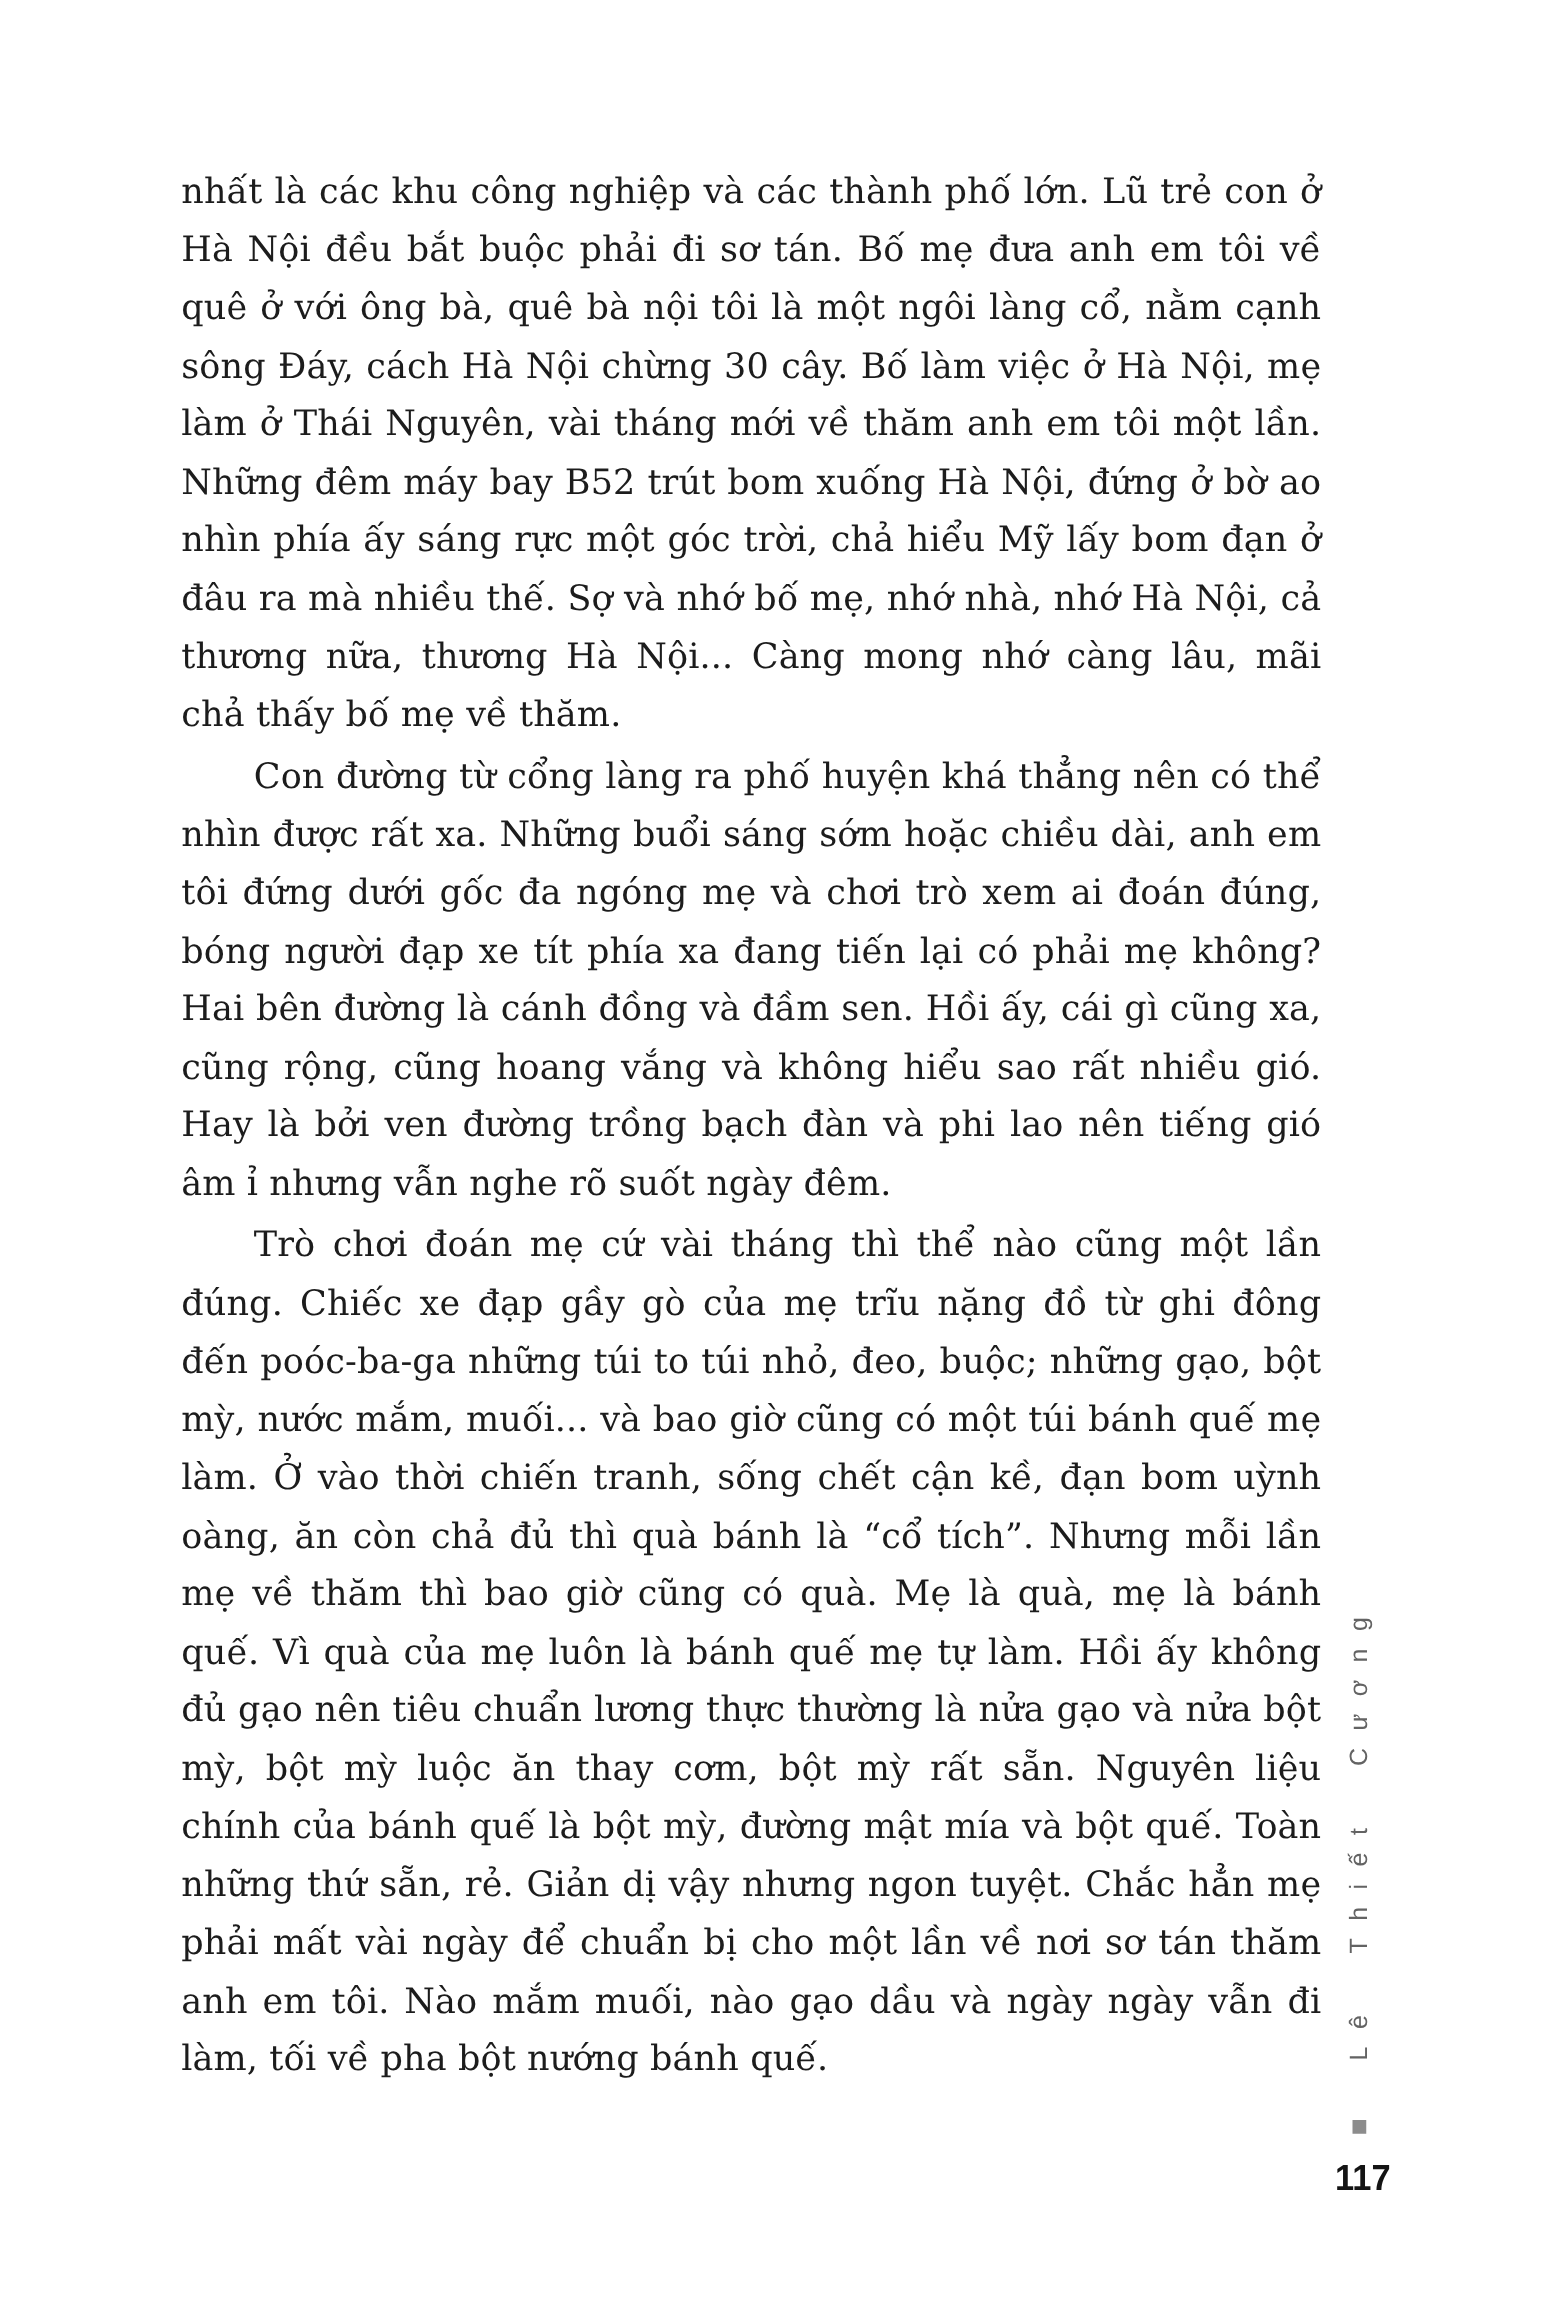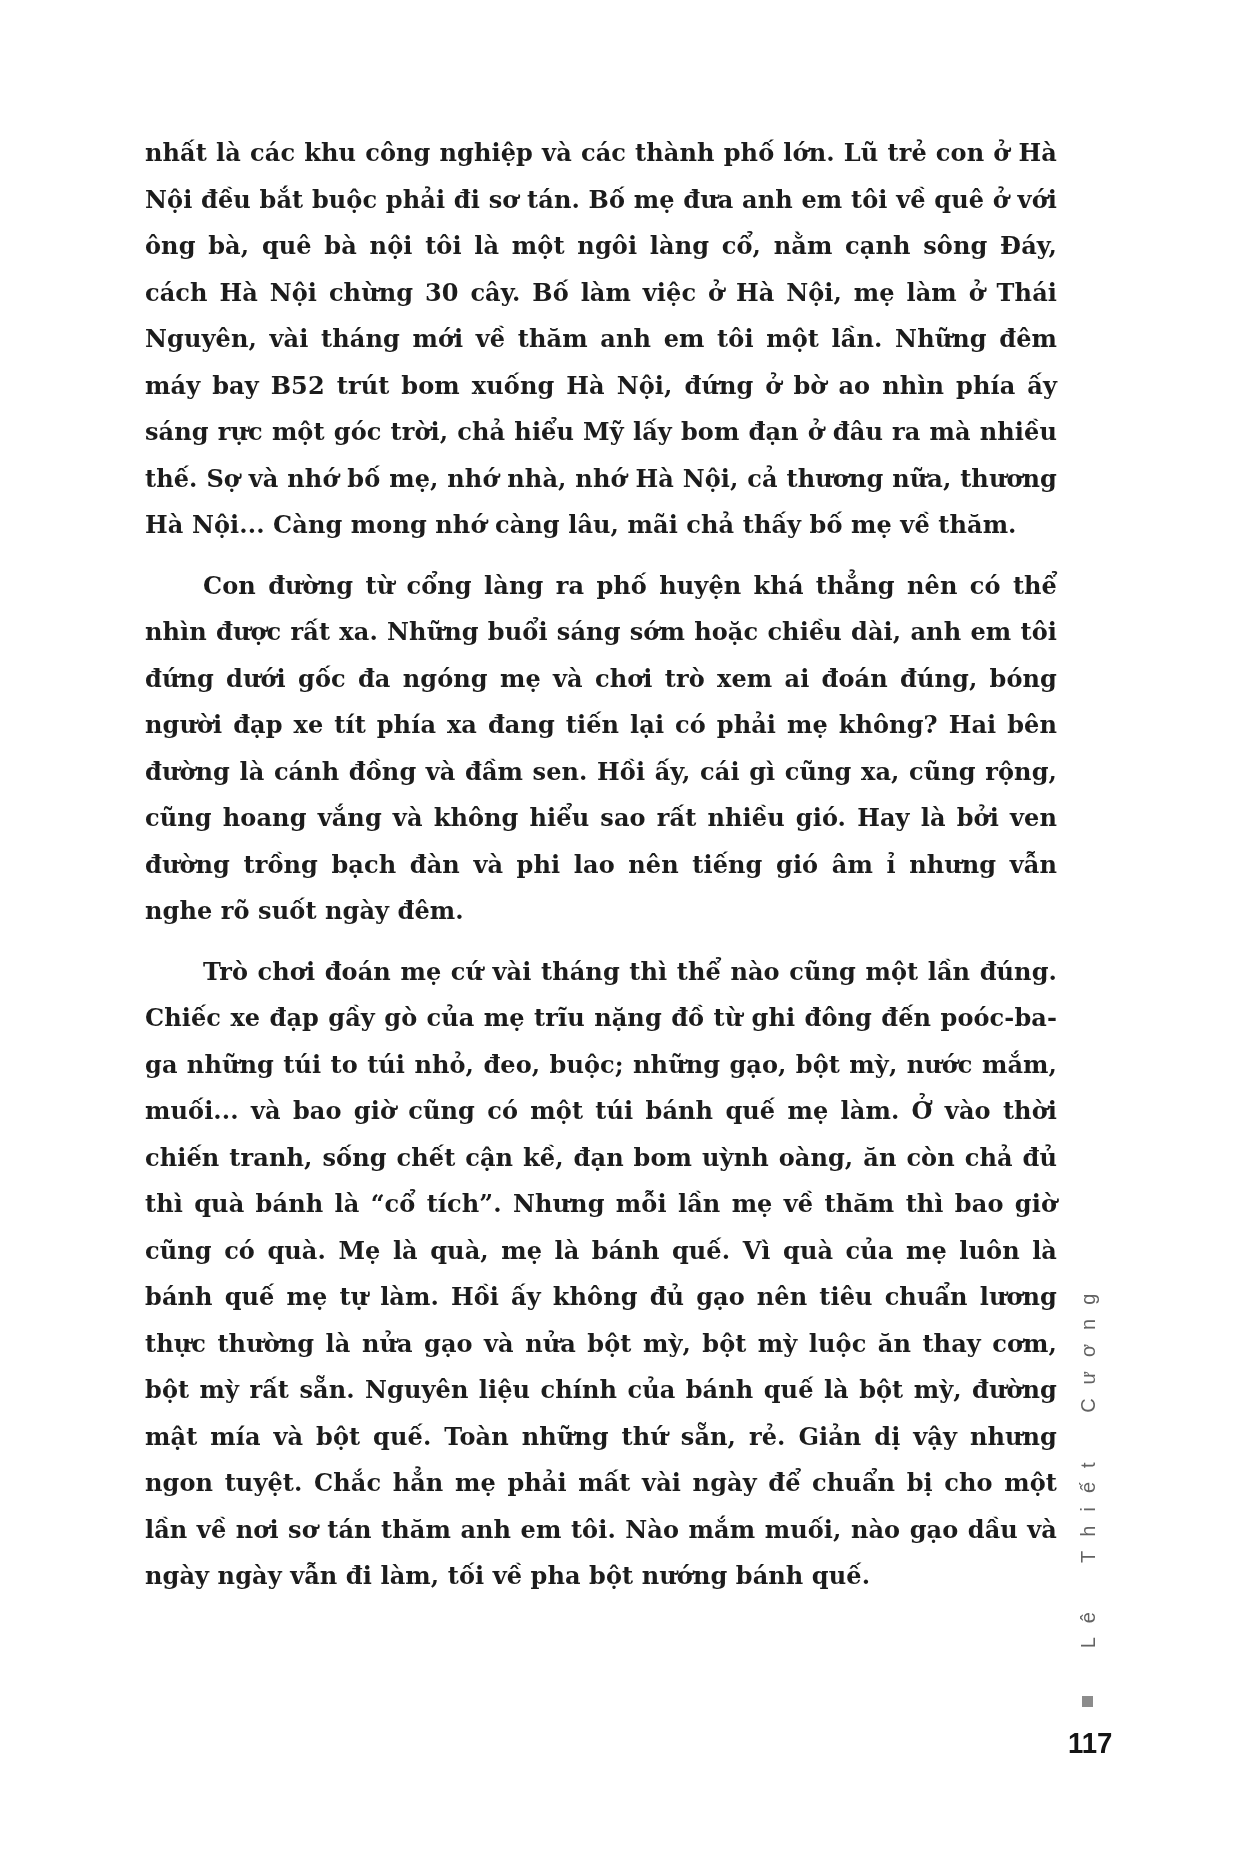--- a/index.html
+++ b/index.html
@@ -18,29 +18,28 @@
   .text-block {
     position: absolute;
     left: 145px;
     top: 130px;
     width: 912px;
     color: #1c1c1c;
   }
   .text-block p {
     margin: 0;
     padding: 0;
-    font-size: 24px;
+    font-size: 28px;
     line-height: 46.5px;
     text-align: justify;
     text-justify: inter-word;
     letter-spacing: 0.1px;
-    font-weight: bold;
   }
   .text-block p + p {
-    margin-top: 14px;
+    margin-top: 3px;
   }
   .text-block p.indented {
     text-indent: 58px;
   }
   .sidebar-author {
     position: absolute;
     left: 1088px;
     top: 1464px;
     width: 0;
     height: 0;

